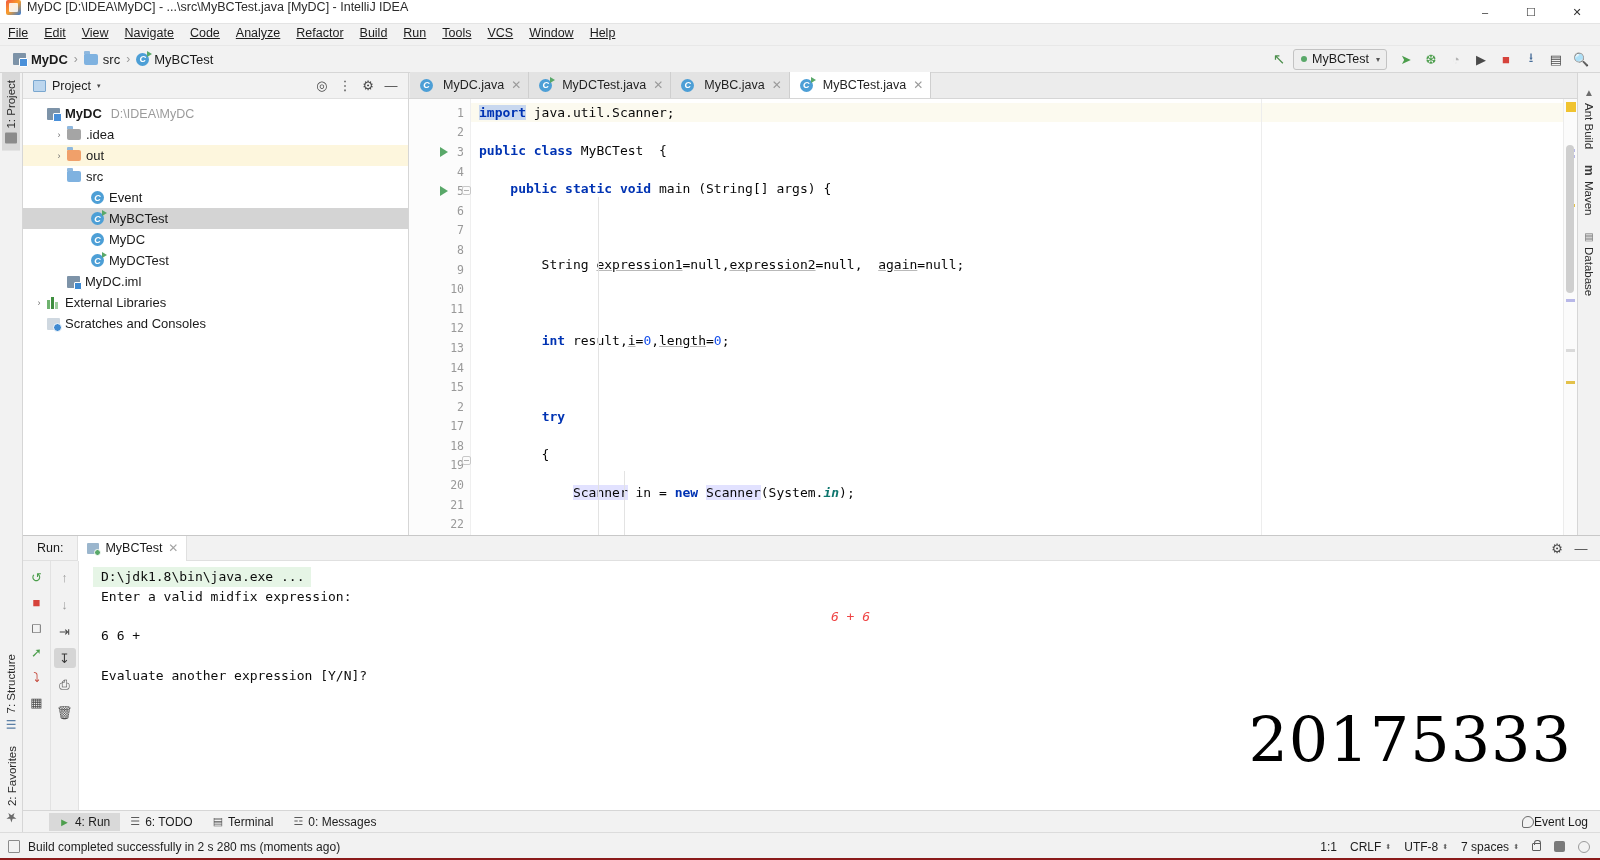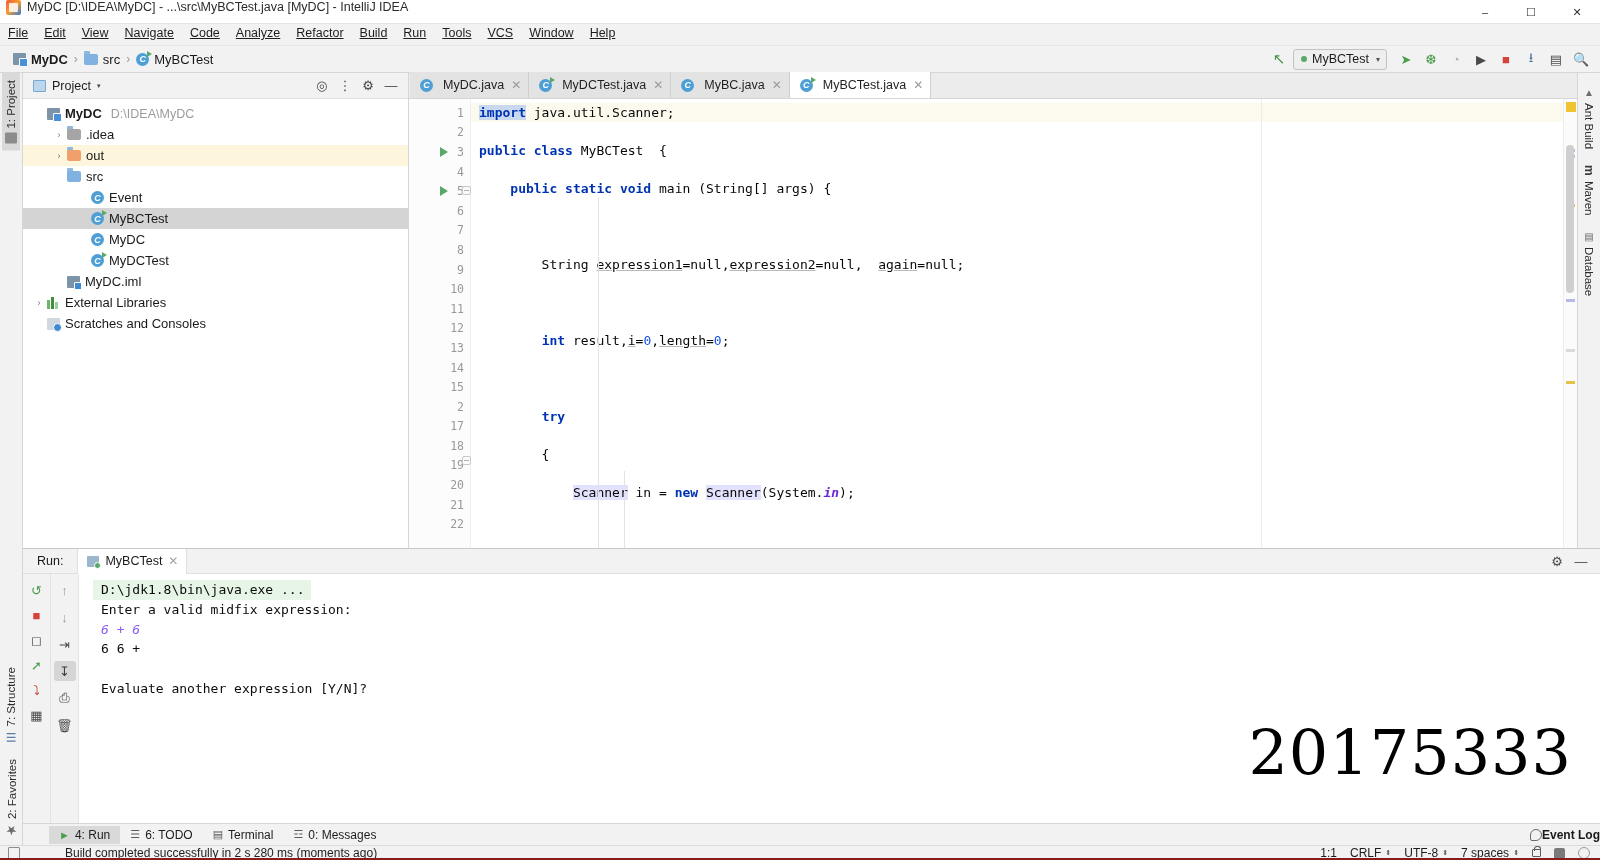--- a/index.html
+++ b/index.html
@@ -173,21 +173,21 @@
     border: 1px solid #c8c8c8; border-radius: 2px; background: #fbfbfb; }
   .fold-marker::after{content:"";position:absolute;left:1px;top:3px;width:5px;height:1px;background:#b0b0b0;}
 
   .code-area {
     flex: 1 1 auto; position: relative; background: #fff; overflow: hidden;
     font-family: "DejaVu Sans Mono", monospace; font-size: 13px; padding-top: 4px;
   }
   .code-line { height: 19px; line-height: 19.6px; white-space: pre; padding-left: 8px; }
   .code-line.cur { background: #fcfaef; }
   .kw  { color: #0033b3; font-weight: bold; }
-  .kw2 { color: #6d28d9; font-weight: bold; font-style: italic; }
+  .kw2 { color: #0f766e; font-weight: bold; font-style: italic; }
   .num { color: #1750eb; }
   .plain { color: #080808; }
   .ident-u { text-decoration: underline; text-decoration-color:#b9b9b9; }
   .hl-use { background: #e2e2ff; }
   .caret-box { background:#c9d8ef; }
   .indent-guide { position: absolute; width: 1px; background: #e3e3e3; }
 
   .right-margin { position: absolute; top:0; bottom:0; width:1px; background:#ededed; left: 790px; }
 
   
@@ -231,42 +231,42 @@
   .run-tools2 { width: 28px; background:#f2f2f2; border-right:1px solid #e2e2e2; flex:none;
     display:flex;flex-direction:column;align-items:center;padding-top:6px;gap:7px;}
   .rt-btn { width:22px;height:20px;display:flex;align-items:center;justify-content:center;font-size:13px;color:#4a4a4a;border-radius:3px;}
   .rt-btn.on { background:#d5d5d5; }
   .console {
     flex: 1 1 auto; background:#fff; position: relative; overflow: hidden;
     font-family: "DejaVu Sans Mono", monospace; font-size: 13px; padding: 6px 0 0 14px;
   }
   .cons-line { height: 19.8px; line-height: 19.8px; white-space: pre; color:#0c0c0c;padding-left:8px; }
   .cons-line.head { background:#e6f5e6; display:inline-block; padding-right:6px; color:#0c0c0c;}
-  .cons-line.input { color: #8b5cf6; font-style: italic; }
+  .cons-line.input { color: #ef4444; font-style: italic; text-align: center; }
   .watermark {
     position: absolute; right: 28px; bottom: 34px;
     font-family: "DejaVu Serif", serif; font-size: 62px; color: #000; letter-spacing: 1px;
   }
 
   
   .bottombar {
     height: 22px; background: #f2f2f2; display: flex; align-items: center; flex: none;
     border-top: 1px solid #d6d6d6; padding-left: 26px;
   }
   .bb-item { display:flex;align-items:center;gap:5px; padding: 2px 10px; font-size:12px; color:#1d1d1d;}
   .bb-item.active { background:#d9d9d9; }
   .bb-ico { font-size: 11px; color:#5a5a5a; }
   .bb-ico.play { color:#4d9e4d; }
-  .bb-right { margin-left:auto; display:flex; align-items:center; font-size:12px;font-weight:bold;}
+  .bb-right { margin-left:auto; display:flex; align-items:center; padding-right:12px; font-size:12px;}
   .evt-ico { width:12px;height:12px;border:1.5px solid #6d6d6d;border-radius:50% 50% 50% 2px; }
 
   
   .statusbar {
-    height: 15px; background: #f2f2f2; display:flex; align-items:center; flex:none;
-    border-top:1px solid #dcdcdc; padding-left: 8px; font-size:12px; color:#1d1d1d;gap:37px;
+    height: 28px; background: #f2f2f2; display:flex; align-items:center; flex:none;
+    border-top:1px solid #dcdcdc; padding-left: 8px; font-size:12px; color:#1d1d1d;
   }
   .sb-doc { width:12px;height:13px;border:1px solid #8b8b8b;border-radius:1px;margin-right:8px;flex:none;}
   .sb-right { margin-left:auto; display:flex; align-items:center; gap:13px; padding-right:10px;}
   .sb-it { display:flex; align-items:center; gap:4px; }
   .sb-chev { font-size:7px; color:#666; }
   .sb-lock { width:9px;height:8px;border:1.4px solid #5d5d5d;border-radius:1px;position:relative;}
   .sb-lock::before{content:"";position:absolute;left:1px;top:-4px;width:5px;height:4px;border:1.4px solid #5d5d5d;border-bottom:none;border-radius:3px 3px 0 0;}
   .sb-db{width:11px;height:11px;background:#7a7a7a;border-radius:2px;}
   .sb-warn{width:12px;height:12px;border:1.5px solid #9a9a9a;border-radius:50%;}
   .accent-line { position:absolute; left:0; right:0; bottom:0; height:2px; background:#8b1b1b; }

